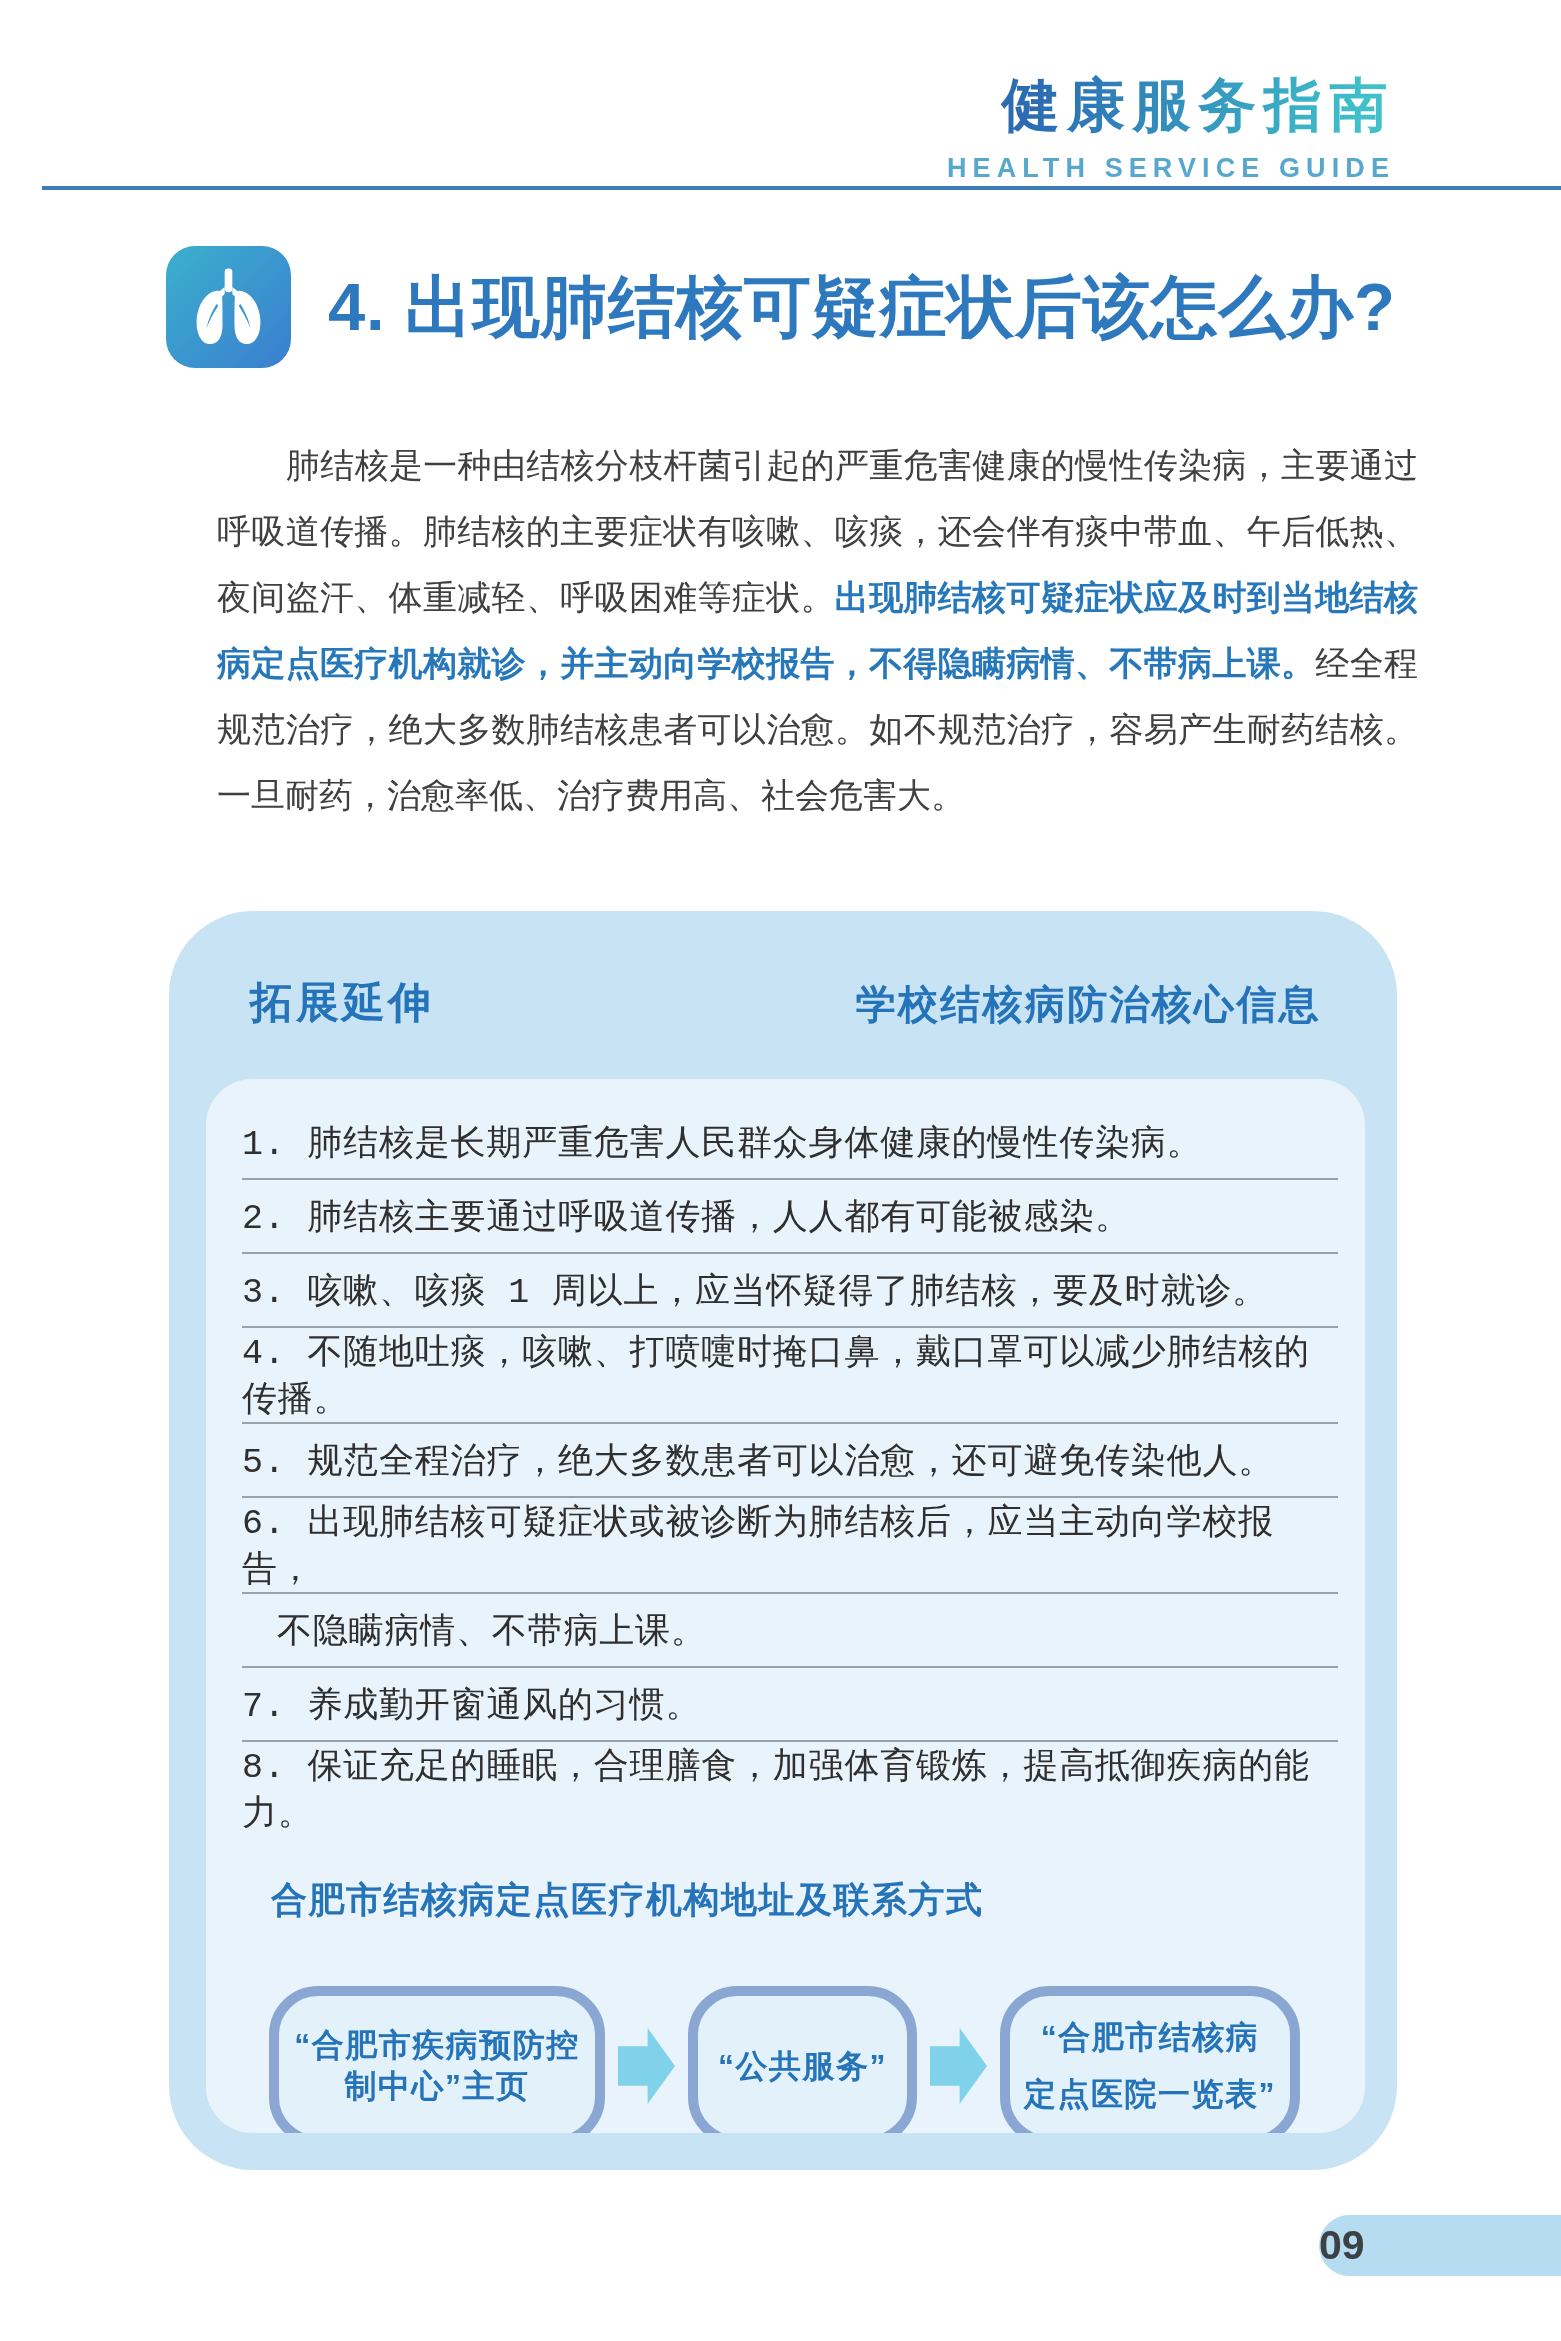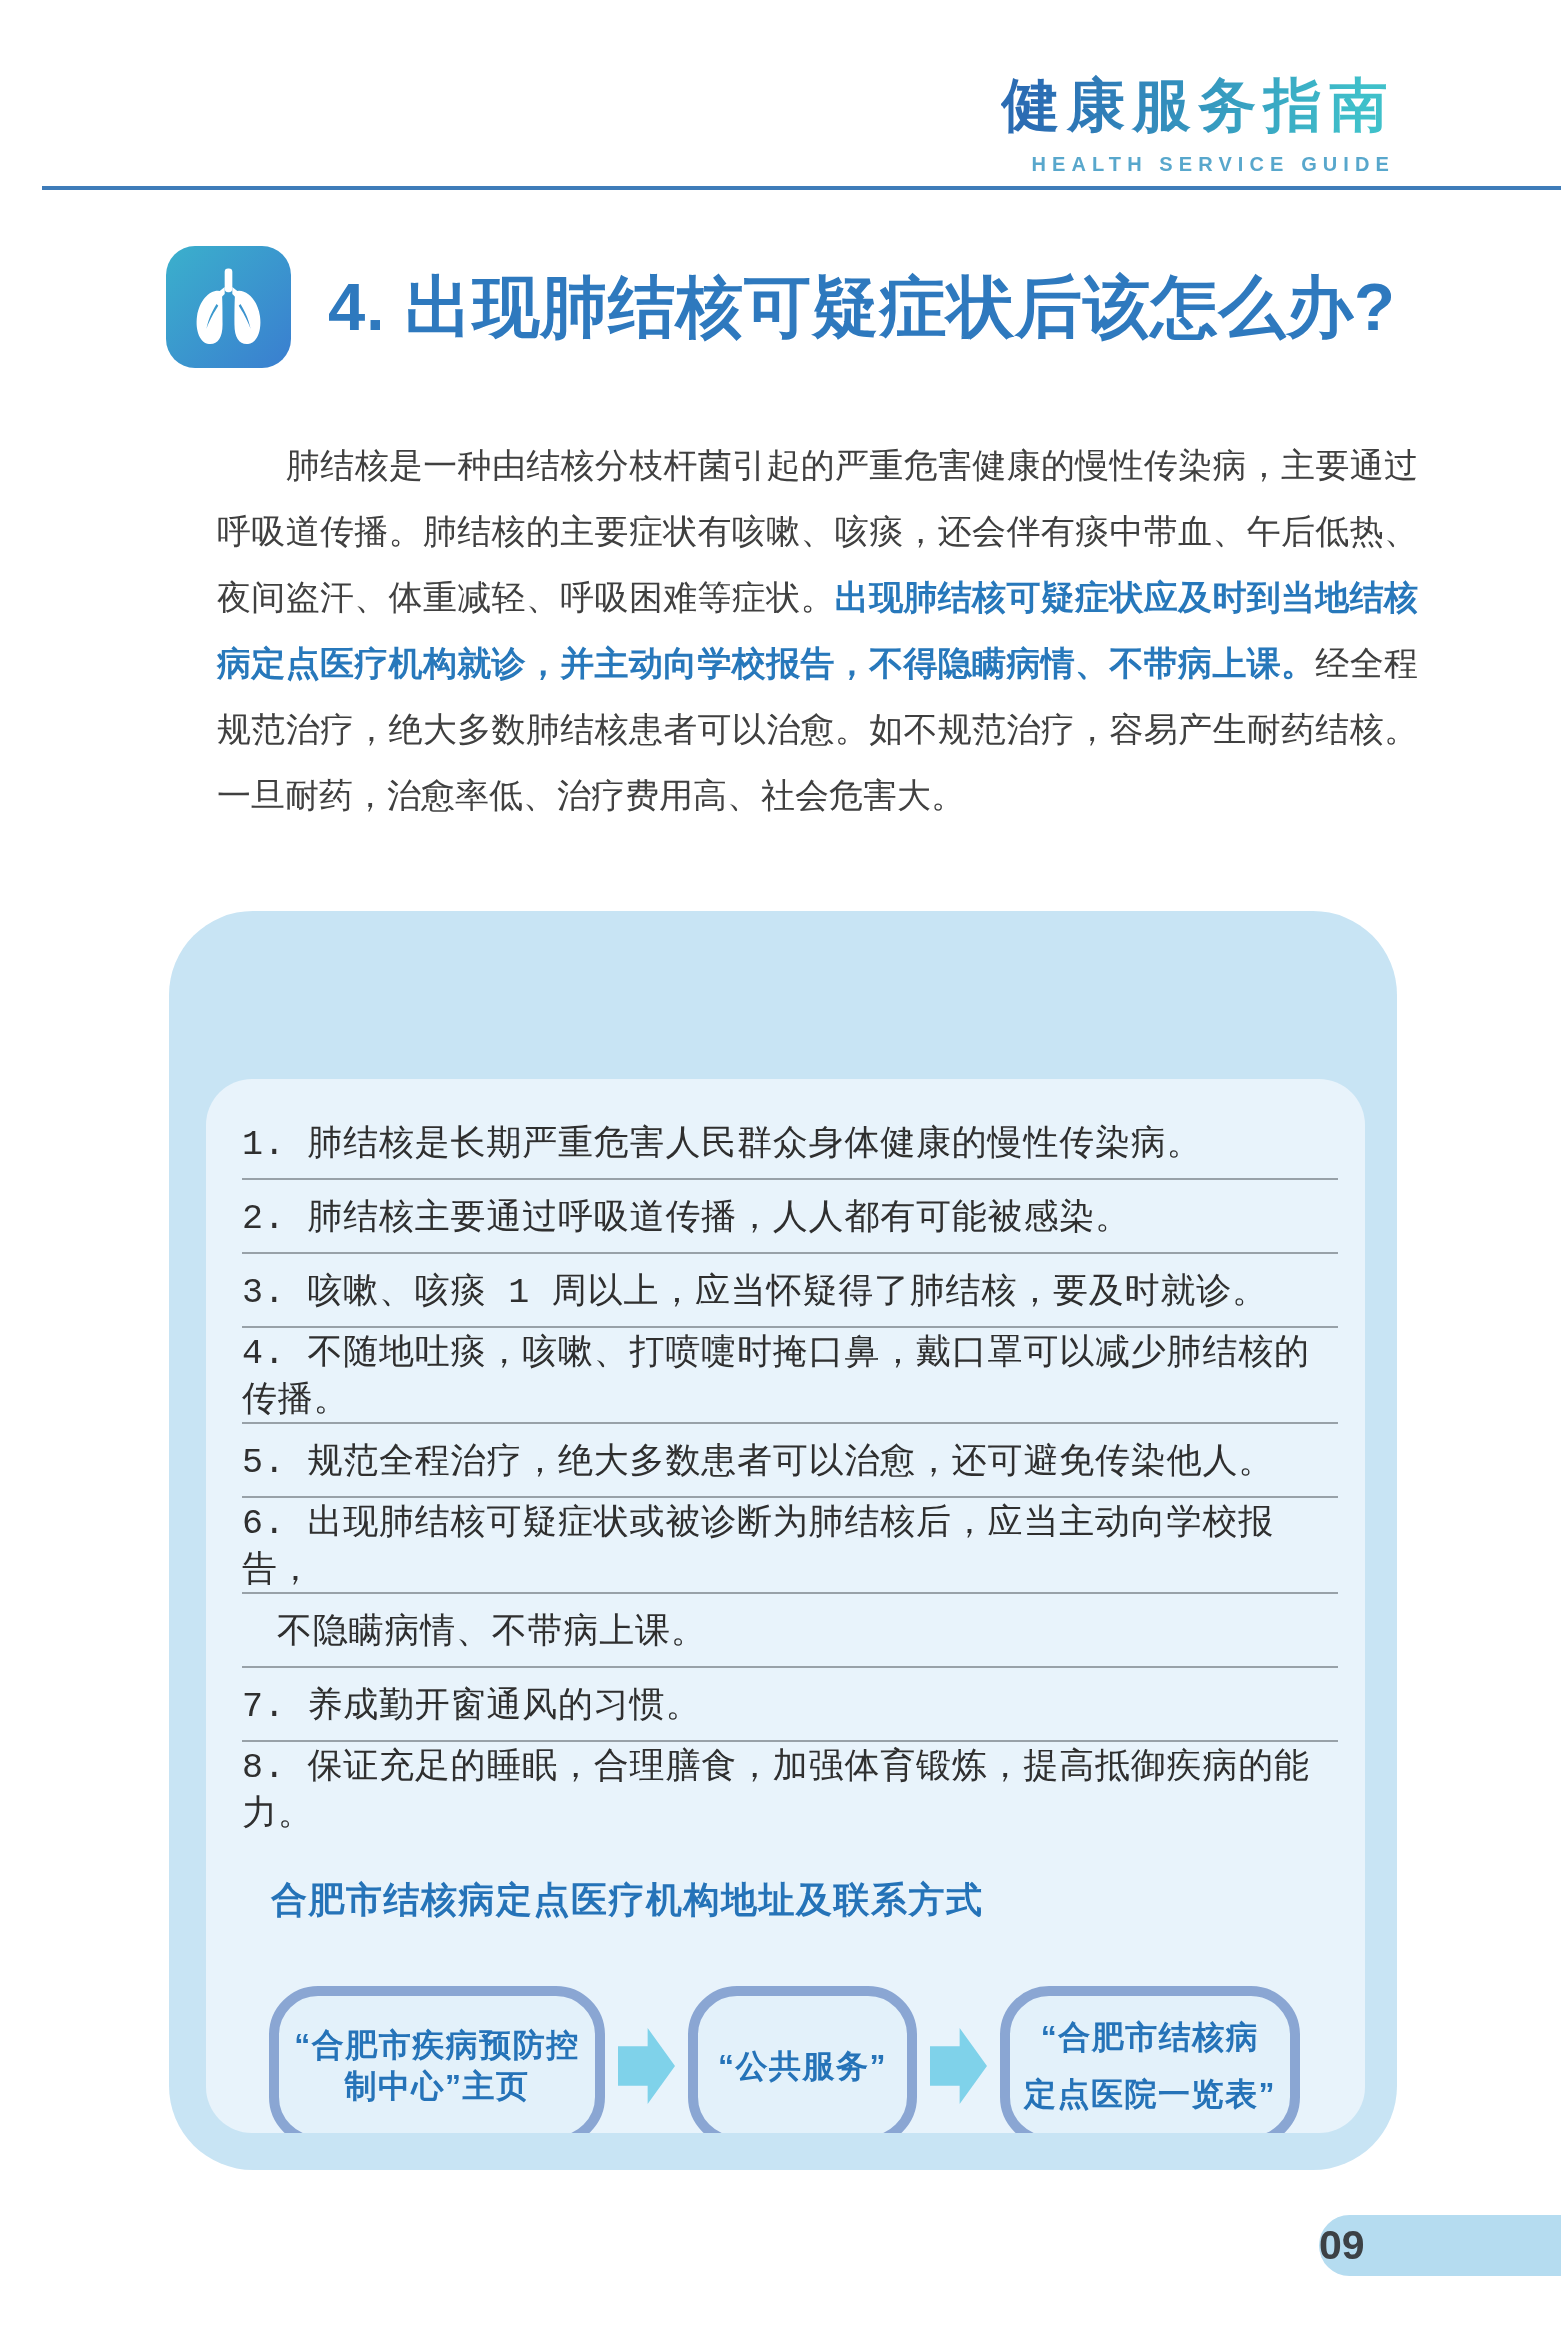--- a/index.html
+++ b/index.html
@@ -5,21 +5,21 @@
   html,body{margin:0;padding:0;background:#ffffff;}
   .page{position:relative;width:1561px;height:2342px;background:#ffffff;overflow:hidden;
         font-family:"Liberation Sans",sans-serif;}
 
   
   .header{position:absolute;top:67px;right:166px;text-align:right;}
   .header-title{font-size:58px;font-weight:bold;letter-spacing:7.6px;
         background:linear-gradient(100deg,#2b6cb3 10%,#3fc0ca 90%);
         -webkit-background-clip:text;background-clip:text;color:transparent;
         display:inline-block;}
-  .header-sub{margin-top:7.6px;font-size:20px;font-weight:bold;letter-spacing:6.1px;
+  .header-sub{margin-top:7.6px;font-size:27px;font-weight:bold;letter-spacing:6.1px;
         color:#58a7cc;}
   .header-rule{position:absolute;top:186px;left:42px;width:1519px;height:3.8px;
         background:#3e7cb9;}
 
   
   .icon-tile{position:absolute;left:166px;top:246px;width:125px;height:122px;
         border-radius:29px;background:linear-gradient(135deg,#3bb0cc 0%,#3a7ed0 100%);
         display:flex;align-items:center;justify-content:center;}
   .icon-tile svg{width:85px;height:85px;}
   .section-title{position:absolute;left:328px;top:262px;width:1189px;
@@ -92,20 +92,24 @@
         <path d="M58 31 C70 27 84 40 87 60 C89.5 78 83 92 73 93 C63 94 57 86 57 70 C57 56 57 40 58 31 Z
                  M62 48 C67 56 71 62 76 75 C73 62 69 54 64 46 Z"></path>
       </g>
     </svg>
   </div>
   <div class="section-title">4. 出现肺结核可疑症状后该怎么办?</div>
 
   <p class="intro"><span>肺结核是一种由结核分枝杆菌引起的严重危害健康的慢性传染病，主要通过呼吸道传播。肺结核的主要症状有咳嗽、咳痰，还会伴有痰中带血、午后低热、夜间盗汗、体重减轻、呼吸困难等症状。</span><span class="hl">出现肺结核可疑症状应及时到当地结核病定点医疗机构就诊，并主动向学校报告，不得隐瞒病情、不带病上课。</span><span>经全程规范治疗，绝大多数肺结核患者可以治愈。如不规范治疗，容易产生耐药结核。一旦耐药，治愈率低、治疗费用高、社会危害大。</span></p>
 
   <div class="ext-box">
+    <div class="ext-head">
+      <div class="ext-label">拓展延伸</div>
+      <div class="ext-title">学校结核病防治核心信息</div>
+    </div>
 
     <div class="inner-box">
       <div class="core-list">
           <div class="list-row">1. 肺结核是长期严重危害人民群众身体健康的慢性传染病。</div>
           <div class="list-row">2. 肺结核主要通过呼吸道传播，人人都有可能被感染。</div>
           <div class="list-row">3. 咳嗽、咳痰 1 周以上，应当怀疑得了肺结核，要及时就诊。</div>
           <div class="list-row">4. 不随地吐痰，咳嗽、打喷嚏时掩口鼻，戴口罩可以减少肺结核的传播。</div>
           <div class="list-row">5. 规范全程治疗，绝大多数患者可以治愈，还可避免传染他人。</div>
           <div class="list-row">6. 出现肺结核可疑症状或被诊断为肺结核后，应当主动向学校报告，</div>
           <div class="list-row indent">不隐瞒病情、不带病上课。</div>

